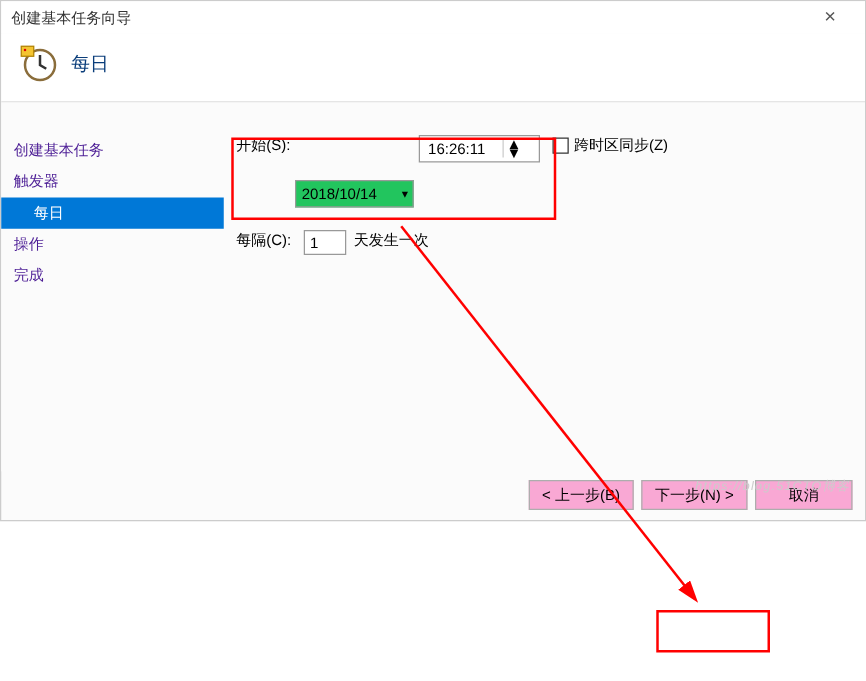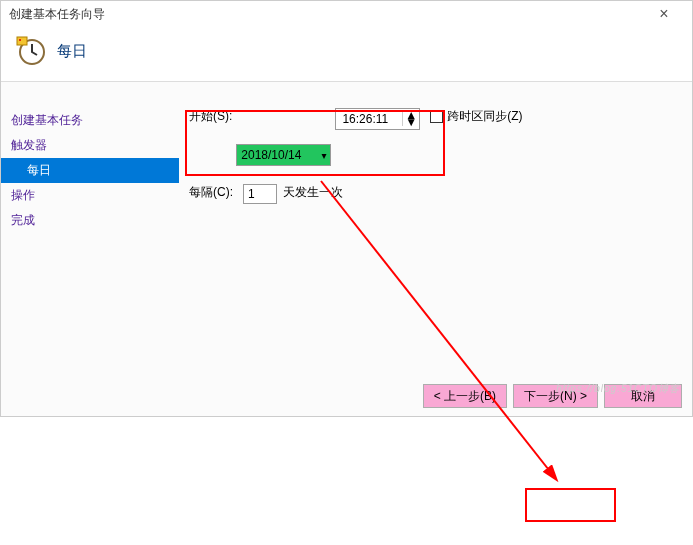--- a/index.html
+++ b/index.html
@@ -14,21 +14,21 @@
 .body { display: flex; height: calc(100% - 120px); background: #fbfbfb; }
 .sidebar { width: 178px; padding-top: 26px; }
 .side-item { padding: 4px 10px; color: #4c1d95; cursor: default; }
 .side-sub { padding-left: 26px; }
 .side-sel { background: #0078d7; color: #fff; }
 .content { flex: 1; padding: 26px 10px; position: relative; }
 .row { display: flex; align-items: flex-start; margin-bottom: 18px; }
 .lbl { margin-right: 4px; }
 .date-box { display: inline-flex; align-items: center; border: 1px solid #999; background: #22c55e; height: 22px; padding: 0 4px; margin-right: 4px; margin-top: 36px; }
 .chev { margin-left: 20px; font-size: 10px; }
-.time-box { display: inline-flex; align-items: center; border: 1px solid #999; background: #fff; height: 22px; padding: 0 2px 0 6px; margin-right: 10px; }
+.time-box { display: inline-flex; align-items: center; border: 1px solid #999; background: #fff; height: 22px; padding: 0 14px 0 6px; margin-right: 10px; }
 .spin { display: flex; flex-direction: column; margin-left: 14px; line-height: 7px; font-size: 8px; border-left: 1px solid #ccc; padding-left: 2px; }
 .chk { display: inline-flex; align-items: center; }
 .chk-box { width: 13px; height: 13px; border: 1px solid #333; background: #fff; margin-right: 4px; }
 .num-in { width: 34px; height: 20px; border: 1px solid #999; background: #fff; text-align: left; padding: 2px 4px; margin: 0 6px; }
 .hl-box { position: absolute; border: 2px solid #ff0000; pointer-events: none; }
 .hl1 { left: 184px; top: 109px; width: 260px; height: 66px; }
 .hl2 { left: 524px; top: 487px; width: 91px; height: 34px; }
 .footer { position: absolute; bottom: 8px; right: 10px; display: flex; gap: 6px; }
 .btn { min-width: 78px; height: 24px; border: 1px solid #adadad; background: #f9a8d4; display: inline-flex; align-items: center; justify-content: center; padding: 0 10px; }
 .wm { position: absolute; right: 12px; bottom: 20px; color: #ccc; font-size: 10px; pointer-events: none; letter-spacing: 1px; font-style: italic; }

